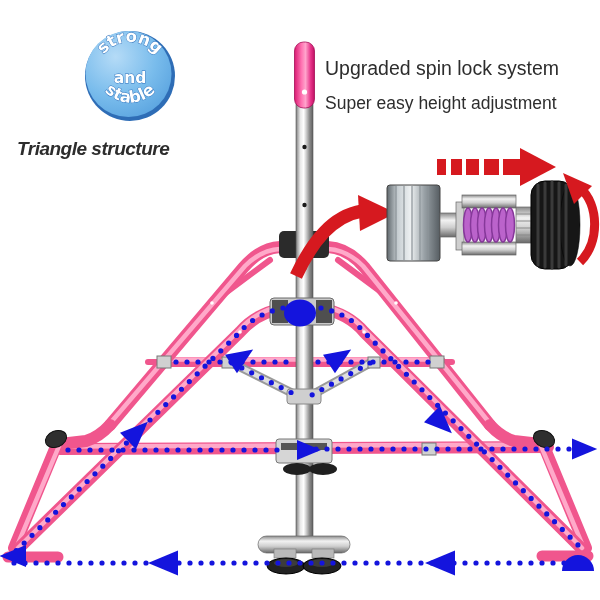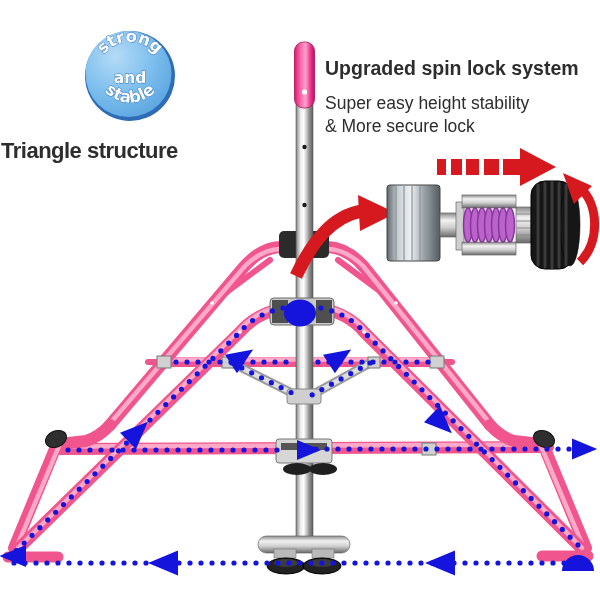--- a/index.html
+++ b/index.html
@@ -7,23 +7,23 @@
     --accent-blue:#1414dd; --arrow-red:#d6191f;
     --badge-fill:#74b9ea; --badge-rim:#2e6db6;
     --text-dark:#2d2d2d;
     --spring-purple:#bb63cb; --knob-black:#161616;
   }
   html,body{margin:0;padding:0;background:#ffffff;}
   #stage{position:relative;width:600px;height:600px;background:#fff;overflow:hidden;
          font-family:"Liberation Sans",sans-serif;}
   #scene{position:absolute;left:0;top:0;}
   .label{position:absolute;color:var(--text-dark);line-height:1.1;white-space:nowrap;}
-  .t-left-title{left:1px;top:139px;font-size:22px;font-weight:bold;letter-spacing:-0.5px;}
+  .t-left-title{left:17px;top:139px;font-size:19px;font-weight:bold;letter-spacing:-0.5px;font-style:italic;}
   .t-left-sub{left:4px;top:176px;font-size:20.5px;}
-  .t-right-title{left:325px;top:58px;font-size:19.5px;font-weight:bold;}
+  .t-right-title{left:325px;top:58px;font-size:19.5px;font-weight:normal;}
   .t-right-l1{left:325px;top:94px;font-size:17.5px;}
   .t-right-l2{left:325px;top:117px;font-size:17.5px;}
 
   
   .tube{fill:none;stroke:var(--frame-pink);stroke-width:12;stroke-linecap:round;stroke-linejoin:round;}
   .tube-hl{fill:none;stroke:var(--frame-pink-light);stroke-width:4.5;stroke-linecap:round;stroke-linejoin:round;}
   .tube-thin{fill:none;stroke:var(--frame-pink);stroke-width:6;stroke-linecap:round;}
   .tube-foot{fill:none;stroke:var(--frame-pink);stroke-width:11;stroke-linecap:round;}
   .silver-tube-o{fill:none;stroke:#9a9a9a;stroke-width:9;stroke-linecap:round;}
   .silver-tube-i{fill:none;stroke:#dedede;stroke-width:5;stroke-linecap:round;}
@@ -247,15 +247,14 @@
         <text y="7" font-size="15.5" text-anchor="middle">and</text>
         <text font-size="16.5" text-anchor="middle">
           <textPath href="#arcBot" startOffset="50%">stable</textPath>
         </text>
       </g>
     </g>
   </svg>
 
   <div class="label t-left-title">Triangle structure</div>
   <div class="label t-right-title">Upgraded spin lock system</div>
-  <div class="label t-right-l1">Super easy height stability</div>
-  <div class="label t-right-l2">&amp; More secure lock</div>
+  <div class="label t-right-l1">Super easy height adjustment</div>
 </div>
 
 </body></html>

